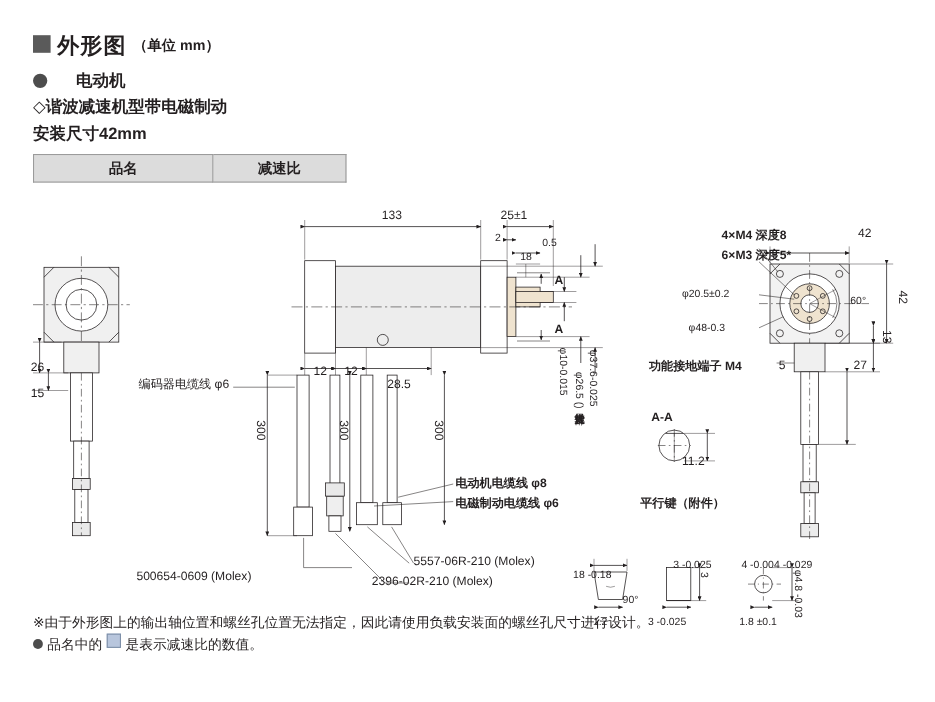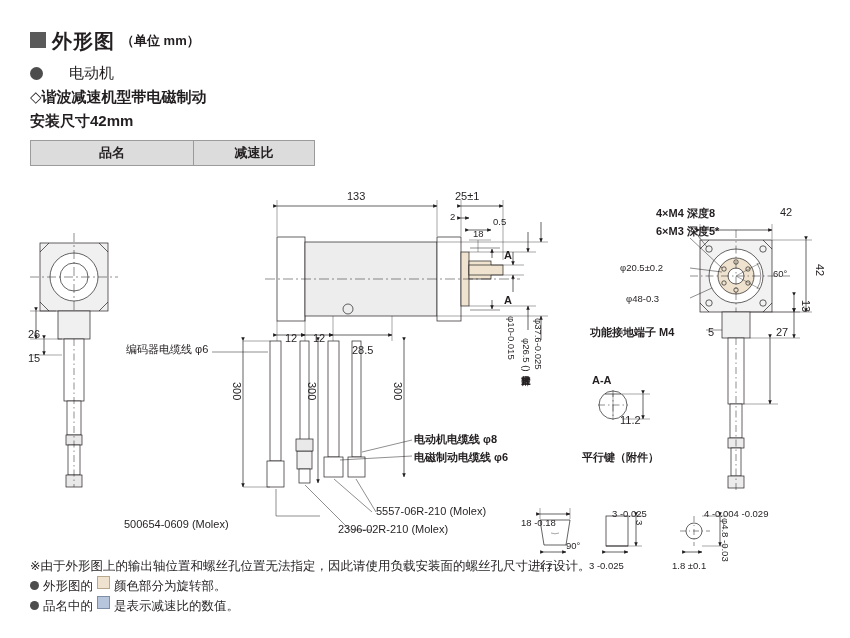--- a/index.html
+++ b/index.html
@@ -13,21 +13,21 @@
   }
   .abs{position:absolute;}
   
   #title-row{left:30px;top:28px;display:flex;align-items:center;gap:6px;}
   #title-square{width:16px;height:16px;background:#5a5a5a;margin-bottom:3px;}
   #title-text{font-size:20px;font-weight:bold;letter-spacing:1px;}
   #title-unit{font-size:13px;font-weight:bold;margin-bottom:2px;}
 
   #sub1-row{left:30px;top:64px;display:flex;align-items:center;gap:6px;}
   #sub1-dot{width:13px;height:13px;border-radius:50%;background:#4d4d4d;}
-  #sub1-text{font-size:15px;font-weight:normal;padding-left:20px;}
+  #sub1-text{font-size:15px;font-weight:bold;padding-left:20px;}
 
   #sub2{left:30px;top:88px;font-size:15px;font-weight:bold;}
   #sub3{left:30px;top:112px;font-size:15px;font-weight:bold;}
 
   
   #spec-table{left:30px;top:140px;border-collapse:collapse;font-size:13px;}
   #spec-table td{border:1px solid #9b9b9b;padding:3px 6px;text-align:center;}
   #spec-table .hdr{background:#dcdcdc;font-weight:bold;}
   #spec-table .c1{width:150px;}
   #spec-table .c2{width:108px;}
@@ -337,31 +337,25 @@
 <div class="lbl b" style="left:592px;top:374px;">A-A</div>
 <div class="lbl" style="left:620px;top:414px;">11.2</div>
 
 <div class="lbl b" style="left:582px;top:450px;">平行键（附件）</div>
 <div class="lbl sm" style="left:521px;top:517px;">18 -0.18</div>
 <div class="lbl sm" style="left:539px;top:560px;">1.2</div>
 <div class="lbl sm" style="left:566px;top:540px;">90°</div>
 <div class="lbl sm" style="left:589px;top:560px;">3 -0.025</div>
 <div class="lbl sm" style="left:612px;top:508px;">3 -0.025</div>
 <div class="lbl sm vert" style="left:634px;top:520px;">3</div>
-<div class="lbl sm" style="left:674px;top:508px;margin-left:30px;">4 -0.004 -0.029</div>
+<div class="lbl sm" style="left:674px;top:508px;">4 -0.004 -0.029</div>
 <div class="lbl sm vert" style="left:720px;top:518px;">φ4.8 -0.03</div>
 <div class="lbl sm" style="left:672px;top:560px;">1.8 ±0.1</div>
 
 <div class="abs" id="notes">
   <div>※由于外形图上的输出轴位置和螺丝孔位置无法指定，因此请使用负载安装面的螺丝孔尺寸进行设计。</div>
-  <div class="note-line">
-    <span class="note-dot"></span>
-    <span>外形图的</span>
-    <span class="beige-sq"></span>
-    <span>颜色部分为旋转部。</span>
-  </div>
   <div class="note-line">
     <span class="note-dot"></span>
     <span>品名中的</span>
     <span class="blue-sq2"></span>
     <span>是表示减速比的数值。</span>
   </div>
 </div>
 
 </body></html>

